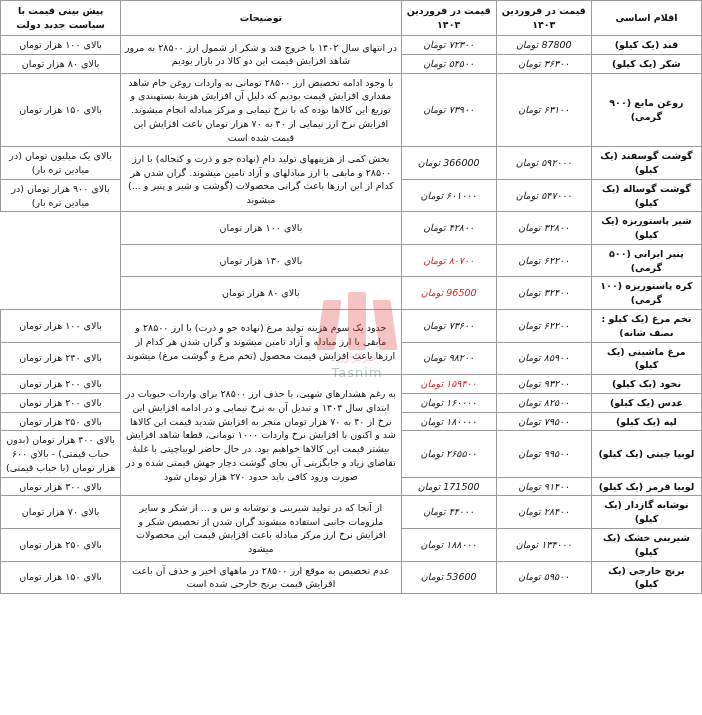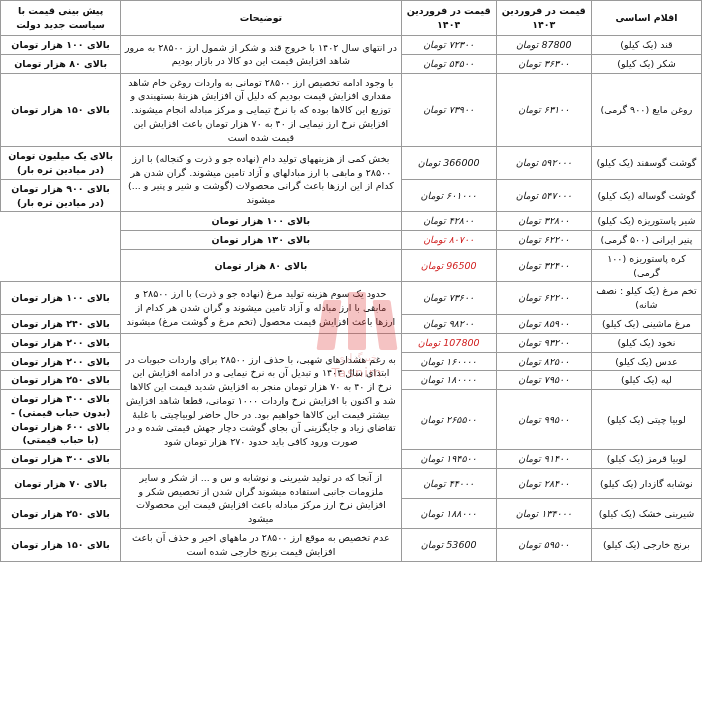--- a/index.html
+++ b/index.html
@@ -36,40 +36,39 @@
     font-size:10.5px;
     height:30px;
   }
   col.c-item{width:110px;}
   col.c-p1403{width:95px;}
   col.c-p1404{width:95px;}
   col.c-desc{width:280px;}
   col.c-forecast{width:120px;}
 
   td.item{
-    font-weight:normal;
+    font-weight:bold;
     font-size:10px;
   }
   td.price{
     font-size:10px;
     white-space:nowrap;
     font-style:italic;
   }
   td.price.red{color:#d02020;}
   td.desc{
     text-align:justify;
     text-align-last:center;
     font-size:9.2px;
     line-height:1.5;
     padding:4px 6px;
   }
   td.forecast{
     font-size:9.3px;
     line-height:1.45;
-    font-weight:bold;
   }
   
   .watermark{
     position:absolute;
     left:0;right:0;top:0;bottom:0;
     display:flex;
     align-items:center;
     justify-content:center;
     pointer-events:none;
     z-index:5;
@@ -89,21 +88,21 @@
   }
   .wm-mark span{
     position:absolute;
     background:#e03c3c;
     border-radius:2px;
   }
   .wm-mark span.a{left:0;top:8px;width:18px;height:50px;transform:skewX(-8deg);}
   .wm-mark span.b{left:28px;top:0;width:18px;height:58px;}
   .wm-mark span.c{left:56px;top:8px;width:18px;height:50px;transform:skewX(8deg);}
   .wm-text{
-    color:#b91c1c;
+    color:#14532d;
     font-size:13px;
     letter-spacing:1px;
     font-family:"DejaVu Sans","Liberation Sans",sans-serif;
   }
   .wm-text-fa{
     color:#d65a5a;
     font-size:10px;
   }
 </style>
 </head>
@@ -201,21 +200,21 @@
         </tr>
         <tr>
           <td class="item">مرغ ماشینی (یک کیلو)</td>
           <td class="price">۸۵۹۰۰ تومان</td>
           <td class="price">۹۸۲۰۰ تومان</td>
           <td class="forecast">بالای ۲۴۰ هزار تومان</td>
         </tr>
         <tr>
           <td class="item">نخود (یک کیلو)</td>
           <td class="price">۹۳۲۰۰ تومان</td>
-          <td class="price red">107800 تومان</td>
+          <td class="price red">۱۵۹۴۰۰ تومان</td>
           <td class="desc" rowspan="5">به رغم هشدارهای شهبی، با حذف ارز ۲۸۵۰۰ برای واردات حبوبات در ابتدای سال ۱۴۰۴ و تبدیل آن به نرخ نیمایی و در ادامه افزایش این نرخ از ۴۰ به ۷۰ هزار تومان منجر به افزایش شدید قیمت این کالاها شد و اکنون با افزایش نرخ واردات ۱۰۰۰ تومانی، قطعا شاهد افزایش بیشتر قیمت این کالاها خواهیم بود. در حال حاضر لوبیاچیتی با غلبهٔ تقاضای زیاد و جایگزینی آن بجای گوشت دچار جهش قیمتی شده و در صورت ورود کافی باید حدود ۲۷۰ هزار تومان شود</td>
           <td class="forecast">بالای ۲۰۰ هزار تومان</td>
         </tr>
         <tr>
           <td class="item">عدس (یک کیلو)</td>
           <td class="price">۸۲۵۰۰ تومان</td>
           <td class="price">۱۶۰۰۰۰ تومان</td>
           <td class="forecast">بالای ۲۰۰ هزار تومان</td>
         </tr>
         <tr>
@@ -226,21 +225,21 @@
         </tr>
         <tr>
           <td class="item">لوبیا چیتی (یک کیلو)</td>
           <td class="price">۹۹۵۰۰ تومان</td>
           <td class="price">۲۶۵۵۰۰ تومان</td>
           <td class="forecast">بالای ۴۰۰ هزار تومان (بدون حباب قیمتی) - بالای ۶۰۰ هزار تومان (با حباب قیمتی)</td>
         </tr>
         <tr>
           <td class="item">لوبیا قرمز (یک کیلو)</td>
           <td class="price">۹۱۴۰۰ تومان</td>
-          <td class="price">۱۹۴۵۰۰ تومان</td>
+          <td class="price">171500 تومان</td>
           <td class="forecast">بالای ۳۰۰ هزار تومان</td>
         </tr>
         <tr>
           <td class="item">نوشابه گازدار (یک کیلو)</td>
           <td class="price">۲۸۴۰۰ تومان</td>
           <td class="price">۴۴۰۰۰ تومان</td>
           <td class="desc" rowspan="2">از آنجا که در تولید شیرینی و نوشابه و س و ... از شکر و سایر ملزومات جانبی استفاده میشوند گران شدن از تخصیص شکر و افزایش نرخ ارز مرکز مبادله باعث افزایش قیمت این محصولات میشود</td>
           <td class="forecast">بالای ۷۰ هزار تومان</td>
         </tr>
         <tr>

